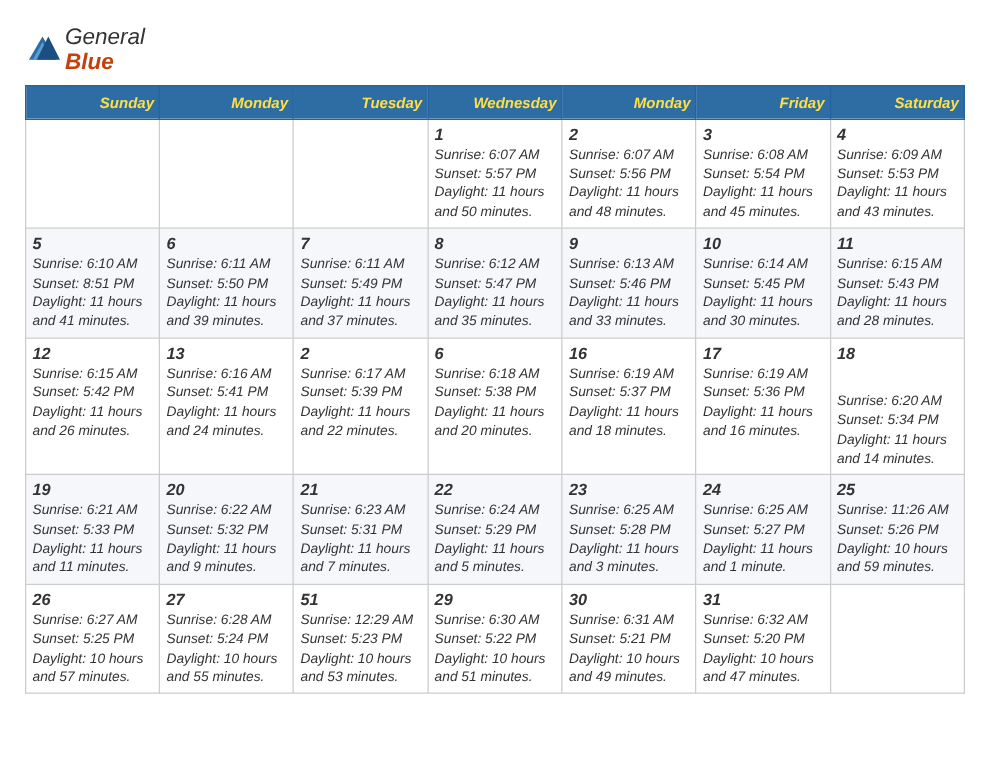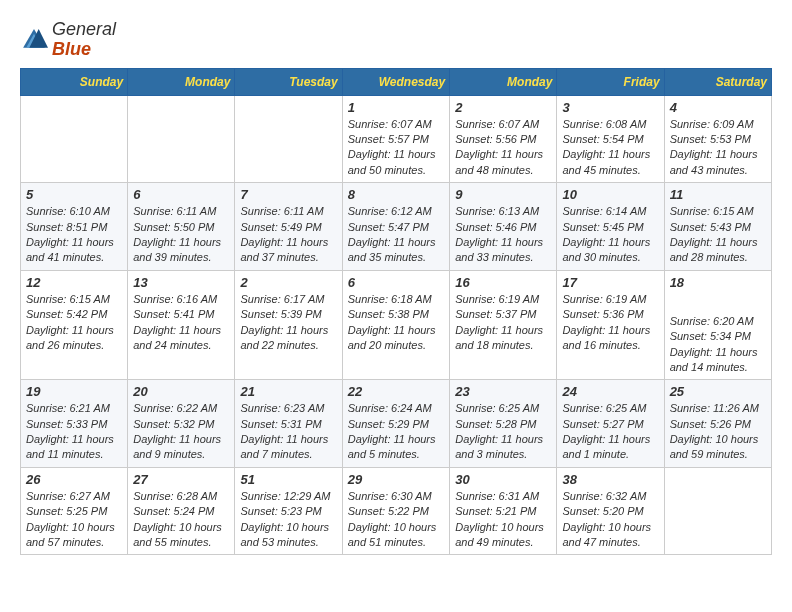--- a/index.html
+++ b/index.html
@@ -336,21 +336,21 @@
 and 51 minutes.</div>
           </td>
           <td>
             <span class="day-number">30</span>
             <div class="day-info" style="white-space: pre-line;">Sunrise: 6:31 AM
 Sunset: 5:21 PM
 Daylight: 10 hours
 and 49 minutes.</div>
           </td>
           <td>
-            <span class="day-number">38</span>
+            <span class="day-number">31</span>
             <div class="day-info" style="white-space: pre-line;">Sunrise: 6:32 AM
 Sunset: 5:20 PM
 Daylight: 10 hours
 and 47 minutes.</div>
           </td>
           <td class="empty-cell"></td>
         </tr>
       </tbody>
   </table>
 </div>

